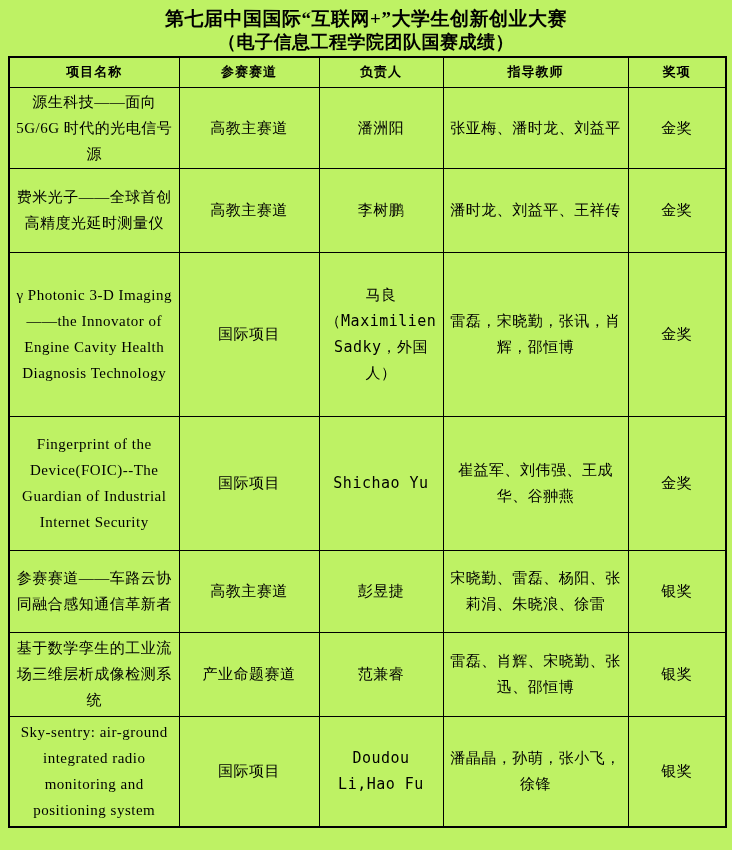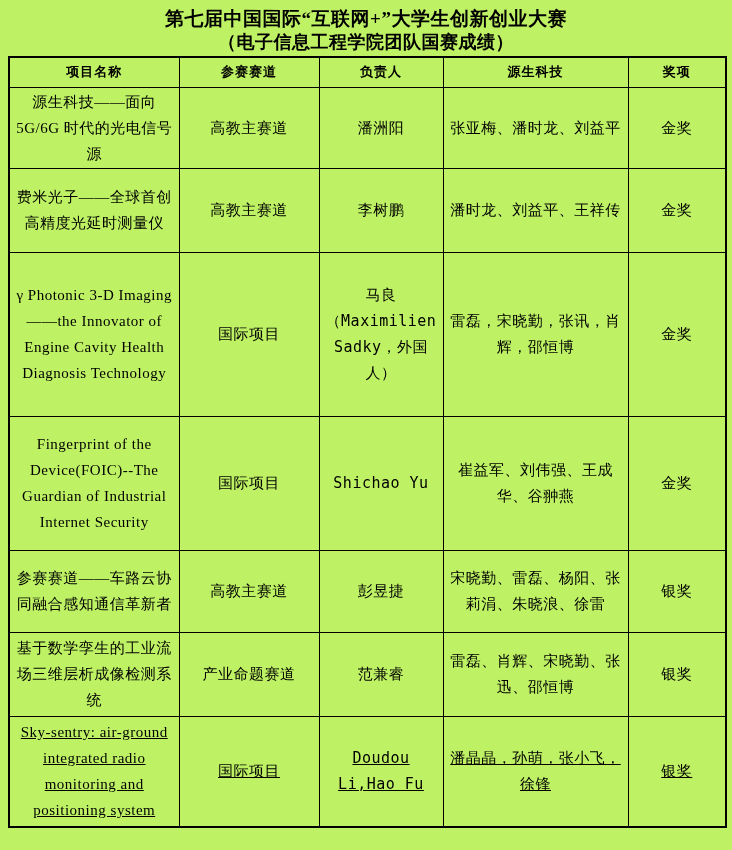--- a/index.html
+++ b/index.html
@@ -80,21 +80,21 @@
       <col class="c-track">
       <col class="c-leader">
       <col class="c-advisors">
       <col class="c-award">
     </colgroup>
     <thead>
       <tr style="height:30px;">
         <th>项目名称</th>
         <th>参赛赛道</th>
         <th>负责人</th>
-        <th>源生科技</th>
+        <th>指导教师</th>
         <th>奖项</th>
       </tr>
     </thead>
     <tbody>
       <tr style="height:78px;margin-top:13px;">
         <td>源生科技——面向 5G/6G 时代的光电信号源</td>
         <td>高教主赛道</td>
         <td>潘洲阳</td>
         <td>张亚梅、潘时龙、刘益平</td>
         <td>金奖</td>
@@ -127,21 +127,21 @@
         <td>宋晓勤、雷磊、杨阳、张莉涓、朱晓浪、徐雷</td>
         <td>银奖</td>
       </tr>
       <tr style="height:84px;">
         <td>基于数学孪生的工业流场三维层析成像检测系统</td>
         <td>产业命题赛道</td>
         <td>范兼睿</td>
         <td>雷磊、肖辉、宋晓勤、张迅、邵恒博</td>
         <td>银奖</td>
       </tr>
-      <tr style="height:111px;text-decoration:underline;">
+      <tr style="height:111px;">
         <td>Sky-sentry: air-ground integrated radio monitoring and positioning system</td>
         <td>国际项目</td>
         <td class="mono">Doudou Li,Hao Fu</td>
         <td>潘晶晶，孙萌，张小飞，徐锋</td>
         <td>银奖</td>
       </tr>
     </tbody>
   </table>
 
 </div>

